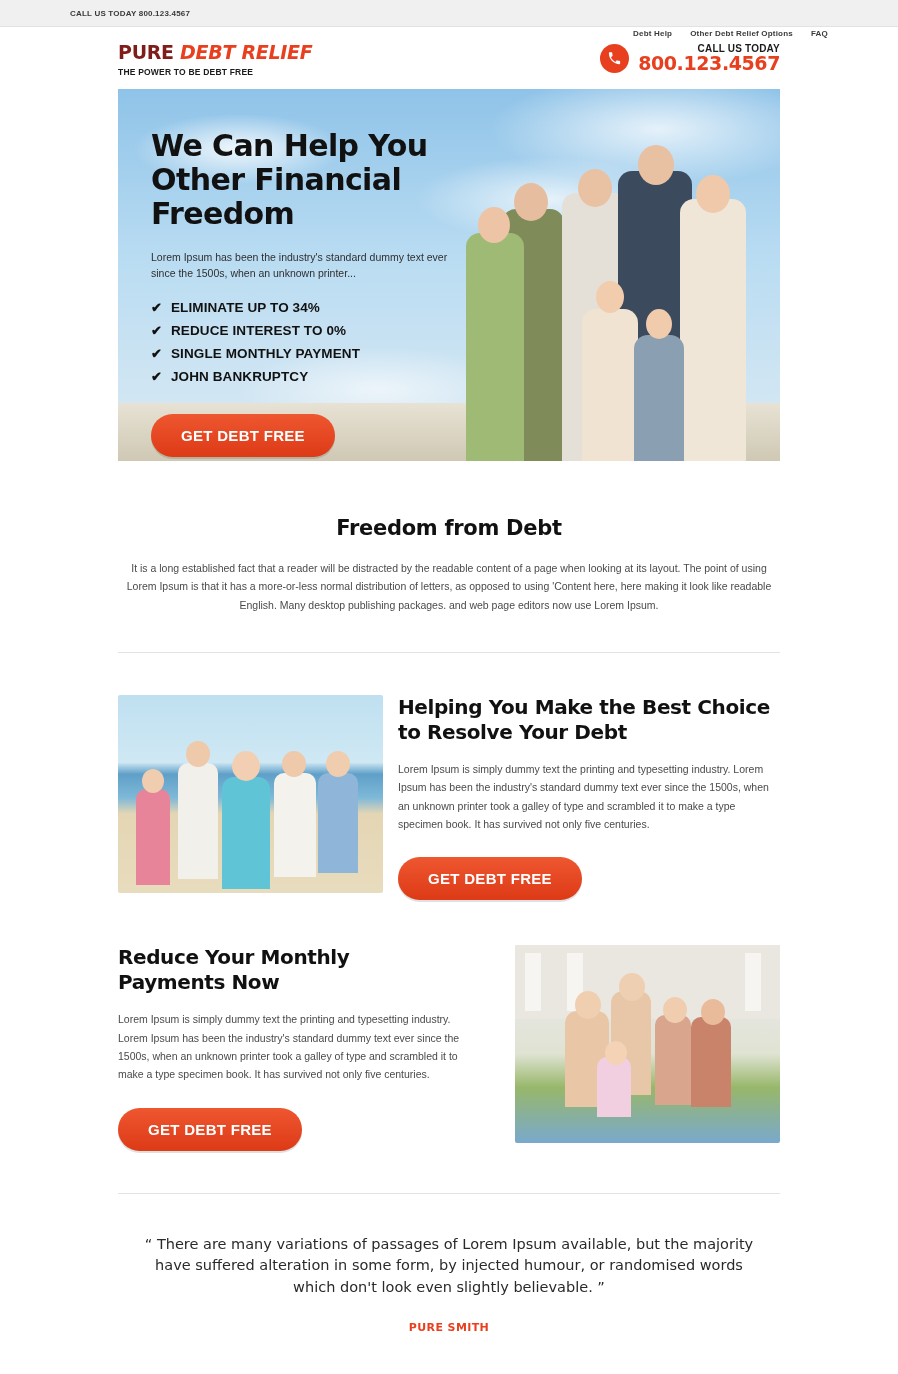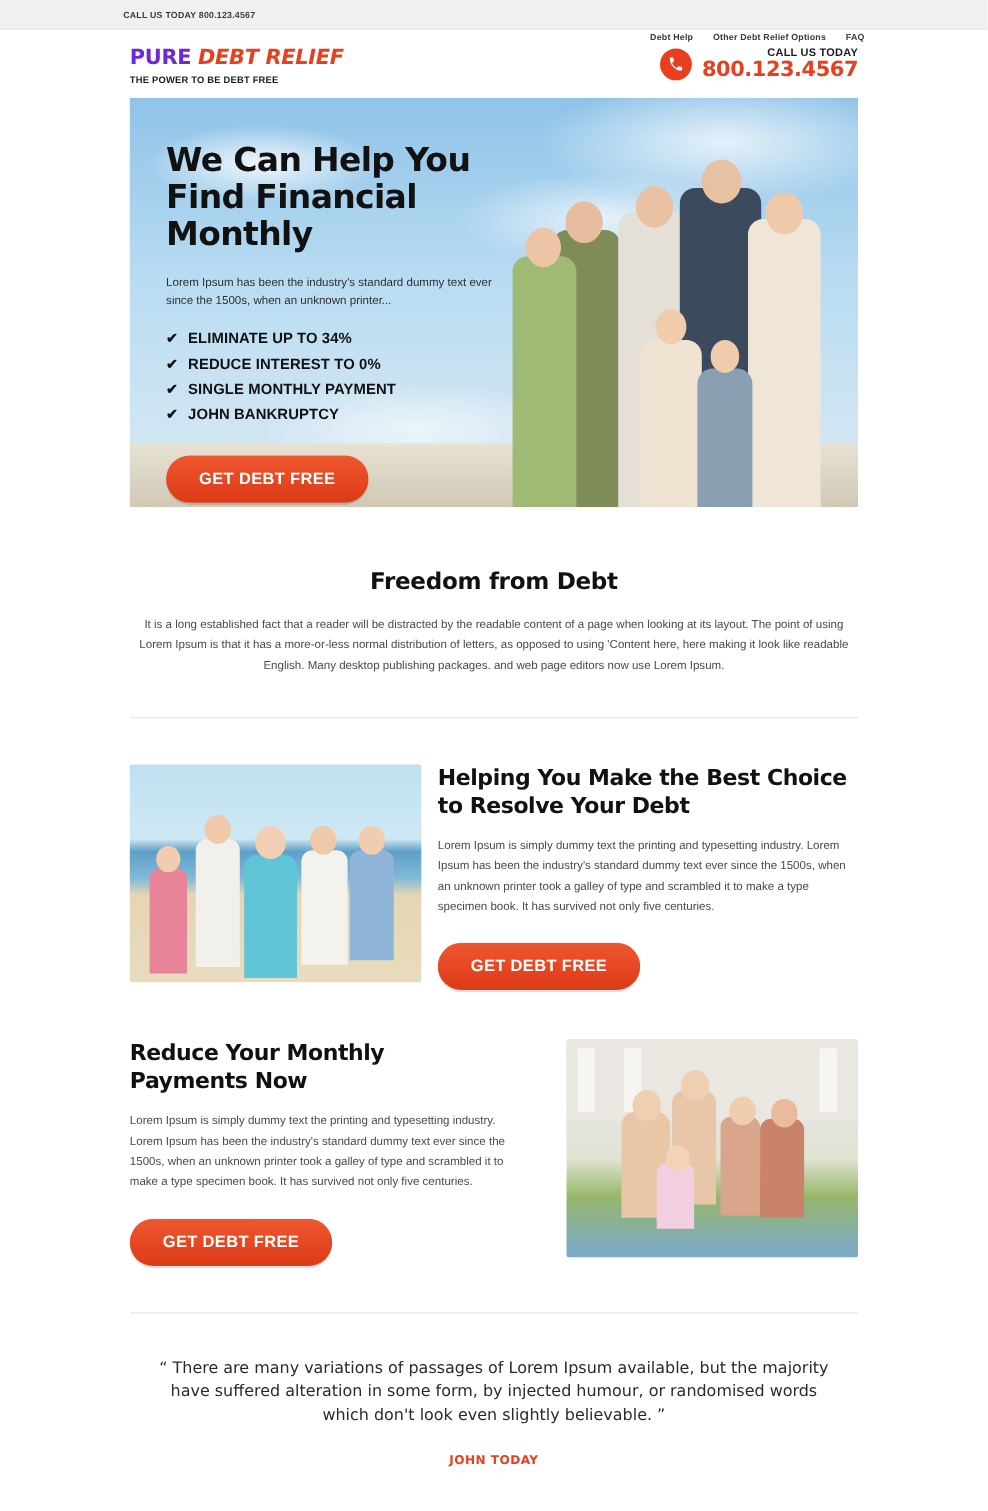--- a/index.html
+++ b/index.html
@@ -12,21 +12,21 @@
   .page { width: 898px; background: #fff; }
 
   
   .topbar {
     height: 27px;
     background: #f0f0f0;
     border-bottom: 1px solid #e2e2e2;
     display: flex;
     align-items: center;
     justify-content: space-between;
-    padding: 0 112px;
+    padding: 0 70px;
     font-size: 8px;
     font-weight: bold;
     letter-spacing: 0.2px;
     color: #3a3a3a;
     text-align: center;
   }
   .topbar-nav { display: flex; gap: 18px; margin-top: 40px; }
   .topbar-nav span { font-size: 8px; font-weight: bold; color: #3a3a3a; }
 
   
@@ -40,21 +40,21 @@
   }
   .logo-block { padding-top: 4px; }
   .logo-line1 {
     font-family: "DejaVu Sans", sans-serif;
     font-size: 19px;
     font-weight: bold;
     letter-spacing: -0.3px;
     line-height: 1;
     white-space: nowrap;
   }
-  .logo-pure { color: #6d28d9; }
+  .logo-pure { color: #7f1d1d; }
   .logo-debt { color: #e8401f; font-style: italic; }
   .logo-line2 {
     margin-top: 5px;
     font-size: 8.5px;
     font-weight: bold;
     letter-spacing: 0.2px;
     color: #1a1a1a;
   }
   .call-block { display: flex; align-items: center; gap: 9px; }
   .phone-circle {
@@ -292,21 +292,21 @@
       <div class="head" style="left:230px;top:44px;width:34px;height:38px;background:#f0c9aa;"></div>
       <div class="p" style="left:116px;width:56px;height:152px;background:#f0e3d2;"></div>
       <div class="head" style="left:130px;top:150px;width:28px;height:32px;background:#f1cdae;"></div>
       <div class="p" style="left:168px;width:50px;height:126px;background:#8b9fb3;"></div>
       <div class="head" style="left:180px;top:178px;width:26px;height:30px;background:#f0cbac;"></div>
     </div>
 
     <div class="hero-inner">
       <div class="hero-h1">
         <div>We Can Help You</div>
-        <div>Find Financial Monthly</div>
+        <div>Other Financial Freedom</div>
       </div>
       <div class="hero-sub">Lorem Ipsum has been the industry's standard dummy text ever since the 1500s, when an unknown printer...</div>
       <ul class="hero-list">
         <li>
           <span class="tick">✔</span>
           <span>ELIMINATE UP TO 34%</span>
         </li>
         <li>
           <span class="tick">✔</span>
           <span>REDUCE INTEREST TO 0%</span>
@@ -377,16 +377,16 @@
       <div style="position:absolute;left:186px;top:54px;width:24px;height:26px;border-radius:50%;background:#e9bb9a;"></div>
       <div style="position:absolute;left:82px;top:112px;width:34px;height:60px;background:#f2cfe0;border-radius:10px 10px 0 0;"></div>
       <div style="position:absolute;left:90px;top:96px;width:22px;height:24px;border-radius:50%;background:#f3d2b5;"></div>
     </div>
   </div>
 
   <div class="divider-2"></div>
 
   <div class="testimonial">
     <div class="quote">“ There are many variations of passages of Lorem Ipsum available, but the majority have suffered alteration in some form, by injected humour, or randomised words which don't look even slightly believable. ”</div>
-    <div class="author">JOHN TODAY</div>
+    <div class="author">PURE SMITH</div>
   </div>
 
 </div>
 
 </body></html>

